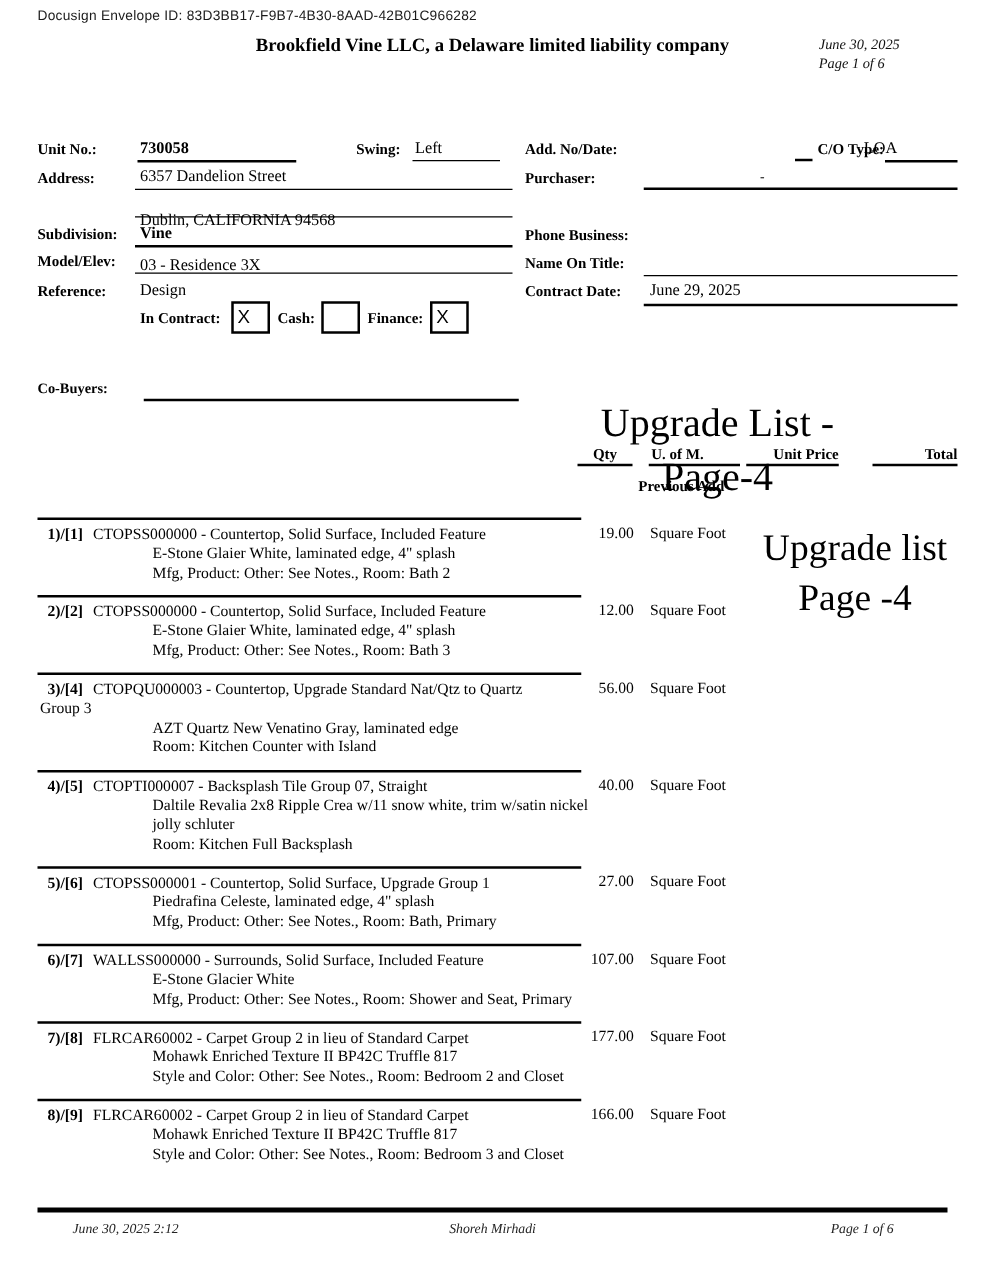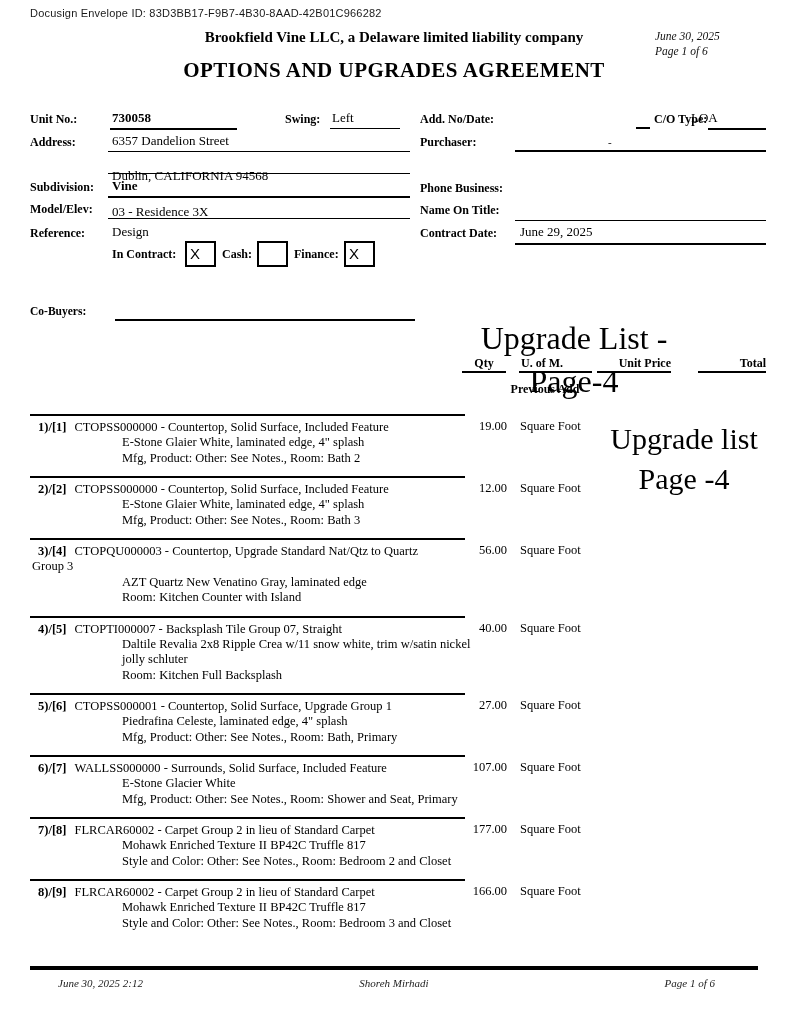--- a/index.html
+++ b/index.html
@@ -43,21 +43,20 @@
 
 <div class="page">
 
   <div class="abs docusign sans" style="left:30px; top:7px;">Docusign Envelope ID: 83D3BB17-F9B7-4B30-8AAD-42B01C966282</div>
 
   <div class="abs company" style="left:0; top:29px;">Brookfield Vine LLC, a Delaware limited liability company</div>
   <div class="abs hdr-meta" style="left:655px; top:29px;">
     <div>June 30, 2025</div>
     <div>Page 1 of 6</div>
   </div>
-  <div class="abs doc-title" style="left:0; top:58px;">OPTIONS AND UPGRADES AGREEMENT</div>
 
   <div class="abs lbl" style="left:30px; top:112px;">Unit No.:</div>
   <div class="abs val bold" style="left:112px; top:110px;">730058</div>
   <div class="uline" style="left:110px; top:128px; width:127px; height:2px;"></div>
 
   <div class="abs lbl" style="left:285px; top:112px;">Swing:</div>
   <div class="abs val" style="left:332px; top:110px;">Left</div>
   <div class="uline" style="left:330px; top:128px; width:70px; height:1px;"></div>
 
   <div class="abs lbl" style="left:30px; top:135px;">Address:</div>

